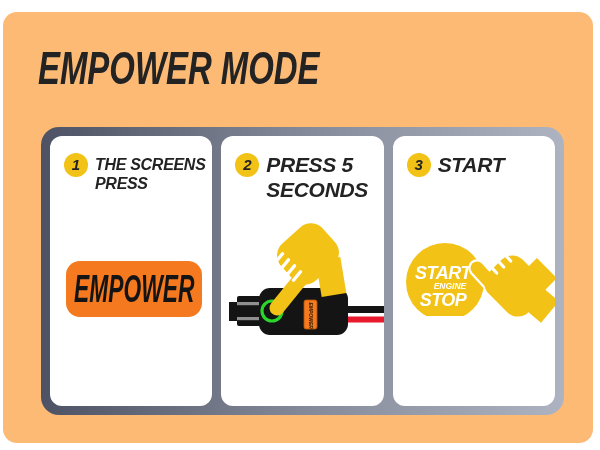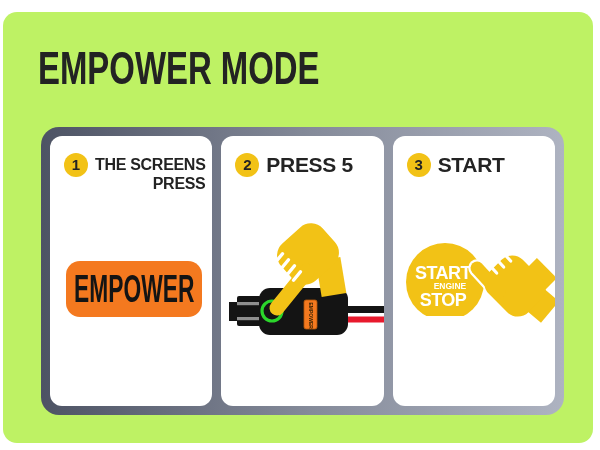--- a/index.html
+++ b/index.html
@@ -1,38 +1,38 @@
 <!DOCTYPE html>
 <html><head>
 <meta charset="utf-8">
 <style>
   * { margin:0; padding:0; box-sizing:border-box; }
   html,body { width:600px; height:450px; background:#ffffff; font-family:"Liberation Sans", sans-serif; }
   body { position:relative; overflow:hidden; }
 
   .page { position:absolute; left:3px; top:12px; width:590px; height:431px;
-          background:#bef264; border-radius:14px; }
+          background:#fdba74; border-radius:14px;font-style:italic; }
 
   .title { position:absolute; left:35px; top:28px; color:#232323;
            font-size:47px; font-weight:bold; letter-spacing:0;
            display:inline-block; transform:scaleX(0.70); transform-origin:left top;
            white-space:nowrap; }
 
   .frame { position:absolute; left:38px; top:115px; width:523px; height:288px;
            border-radius:18px; padding:9px; display:flex; gap:9px;
            background:linear-gradient(90deg,#4D5364 0%, #858B9A 52%, #AEB3C1 100%); }
 
   .card { flex:1 1 0; background:#ffffff; border-radius:12px; position:relative; overflow:hidden; }
 
   .card-header { display:flex; gap:7px; padding:16px 6px 0 14px; align-items:flex-start; }
   .badge { width:24px; height:24px; border-radius:50%; background:#F2C216; color:#232323;
            font-weight:bold; font-size:15px; line-height:24px; text-align:center; flex:0 0 24px;
            margin-top:1px; }
   .card-title { font-weight:bold; color:#232323; font-size:21px; line-height:1.18;
-                letter-spacing:-0.3px; padding-top:1px;text-align:right; }
+                letter-spacing:-0.3px; padding-top:1px; }
   .card-title span { display:block; white-space:nowrap; }
   .card:nth-child(1) .card-title { font-size:16px; line-height:1.2; padding-top:3px; }
 
   .empower-btn { position:absolute; left:16px; top:125px; width:136px; height:56px;
                  background:#F4791F; border-radius:14px;
                  display:flex; align-items:center; justify-content:center; }
   .empower-btn .squeeze { color:#141414; font-weight:bold; font-size:38px; white-space:nowrap;
                           display:inline-block; transform:scaleX(0.60); transform-origin:center; }
 
   .illus { position:absolute; left:0; display:block; }
@@ -59,20 +59,21 @@
       <div class="empower-btn">
         <span class="squeeze">EMPOWER</span>
       </div>
     </section>
 
     <section class="card">
       <div class="card-header">
         <div class="badge">2</div>
         <div class="card-title">
           <span>PRESS 5</span>
+          <span>SECONDS</span>
         </div>
       </div>
       <svg class="illus illus-2" width="165" height="185" viewBox="0 0 165 185">
 
         <rect x="8" y="81" width="9" height="19" fill="#141414"></rect>
         <rect x="16" y="75" width="24" height="30" rx="2" fill="#141414"></rect>
         <rect x="16" y="81" width="24" height="3.2" fill="#8F8F8F"></rect>
         <rect x="16" y="96" width="24" height="3.2" fill="#8F8F8F"></rect>
 
         <rect x="124" y="85" width="41" height="7" fill="#141414"></rect>

